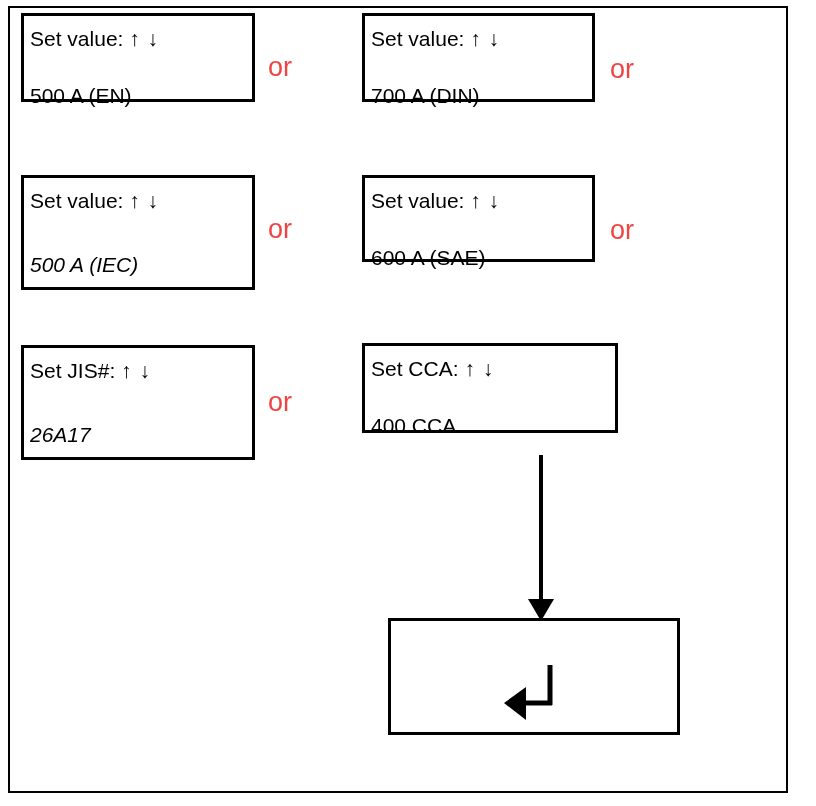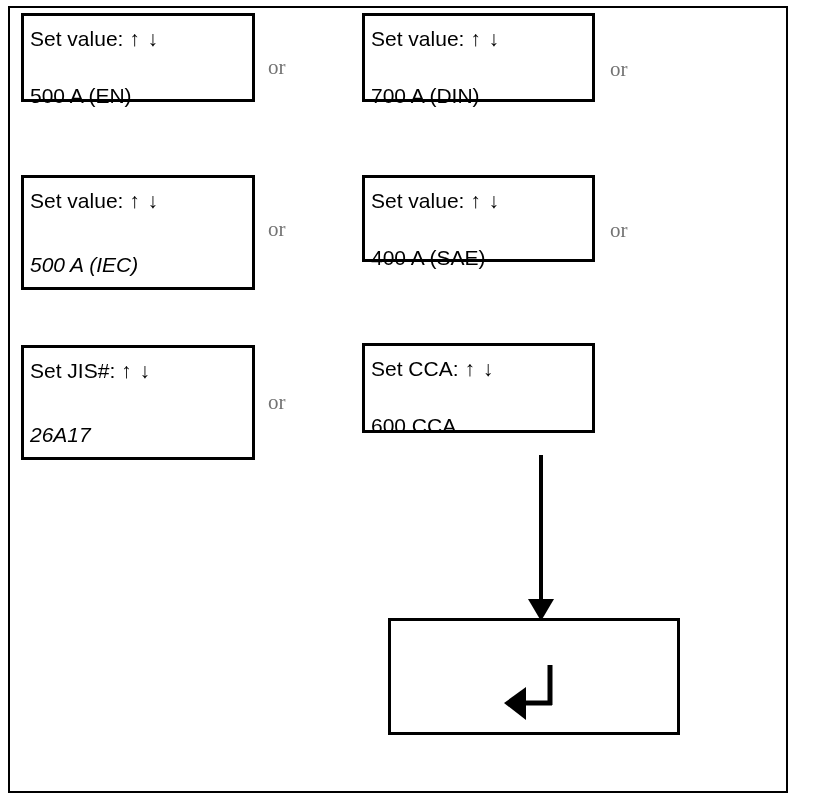--- a/index.html
+++ b/index.html
@@ -58,24 +58,24 @@
   .screen-line.bottom-inside {
     top: 76px;
     font-style: italic;
   }
   .arrows-glyph {
     letter-spacing: 1px;
   }
   
   .or-label {
     position: absolute;
-    font-size: 21px;
+    font-size: 27px;
     line-height: 21px;
-    color: #737373;
-    font-family: Liberation Serif, serif;
+    color: #ef4444;
+    font-family: Liberation Sans, sans-serif;
     white-space: nowrap;
   }
   
   .flow-arrow {
     position: absolute;
   }
   .flow-arrow svg {
     display: block;
   }
   
@@ -124,39 +124,39 @@
     </span>
     <span class="screen-line bottom-inside">500 A (IEC)</span>
   </div>
   <span class="or-label" style="left:268px; top:219px;">or</span>
 
   <div class="screen-box" style="left:362px; top:175px; width:233px; height:87px;">
     <span class="screen-line top">
       <span>Set value:</span>
       <span class="arrows-glyph">↑ ↓</span>
     </span>
-    <span class="screen-line bottom-overflow">400 A (SAE)</span>
+    <span class="screen-line bottom-overflow">600 A (SAE)</span>
   </div>
   <span class="or-label" style="left:610px; top:220px;">or</span>
 
   <div class="screen-box" style="left:21px; top:345px; width:234px; height:115px;">
     <span class="screen-line top">
       <span>Set JIS#:</span>
       <span class="arrows-glyph">↑ ↓</span>
     </span>
     <span class="screen-line bottom-inside">26A17</span>
   </div>
   <span class="or-label" style="left:268px; top:392px;">or</span>
 
-  <div class="screen-box" style="left:362px; top:343px; width:233px; height:90px;">
+  <div class="screen-box" style="left:362px; top:343px; width:256px; height:90px;">
     <span class="screen-line top">
       <span>Set CCA:</span>
       <span class="arrows-glyph">↑ ↓</span>
     </span>
-    <span class="screen-line bottom-overflow">600 CCA</span>
+    <span class="screen-line bottom-overflow">400 CCA</span>
   </div>
 
   <div class="flow-arrow" style="left:524px; top:455px;">
     <svg width="34" height="168" viewBox="0 0 34 168" aria-hidden="true">
       <line x1="17" y1="0" x2="17" y2="152" stroke="#000000" stroke-width="4"></line>
       <polygon points="4,144 30,144 17,166" fill="#000000"></polygon>
     </svg>
   </div>
 
   <div class="enter-box" style="left:388px; top:618px; width:292px; height:117px;">

